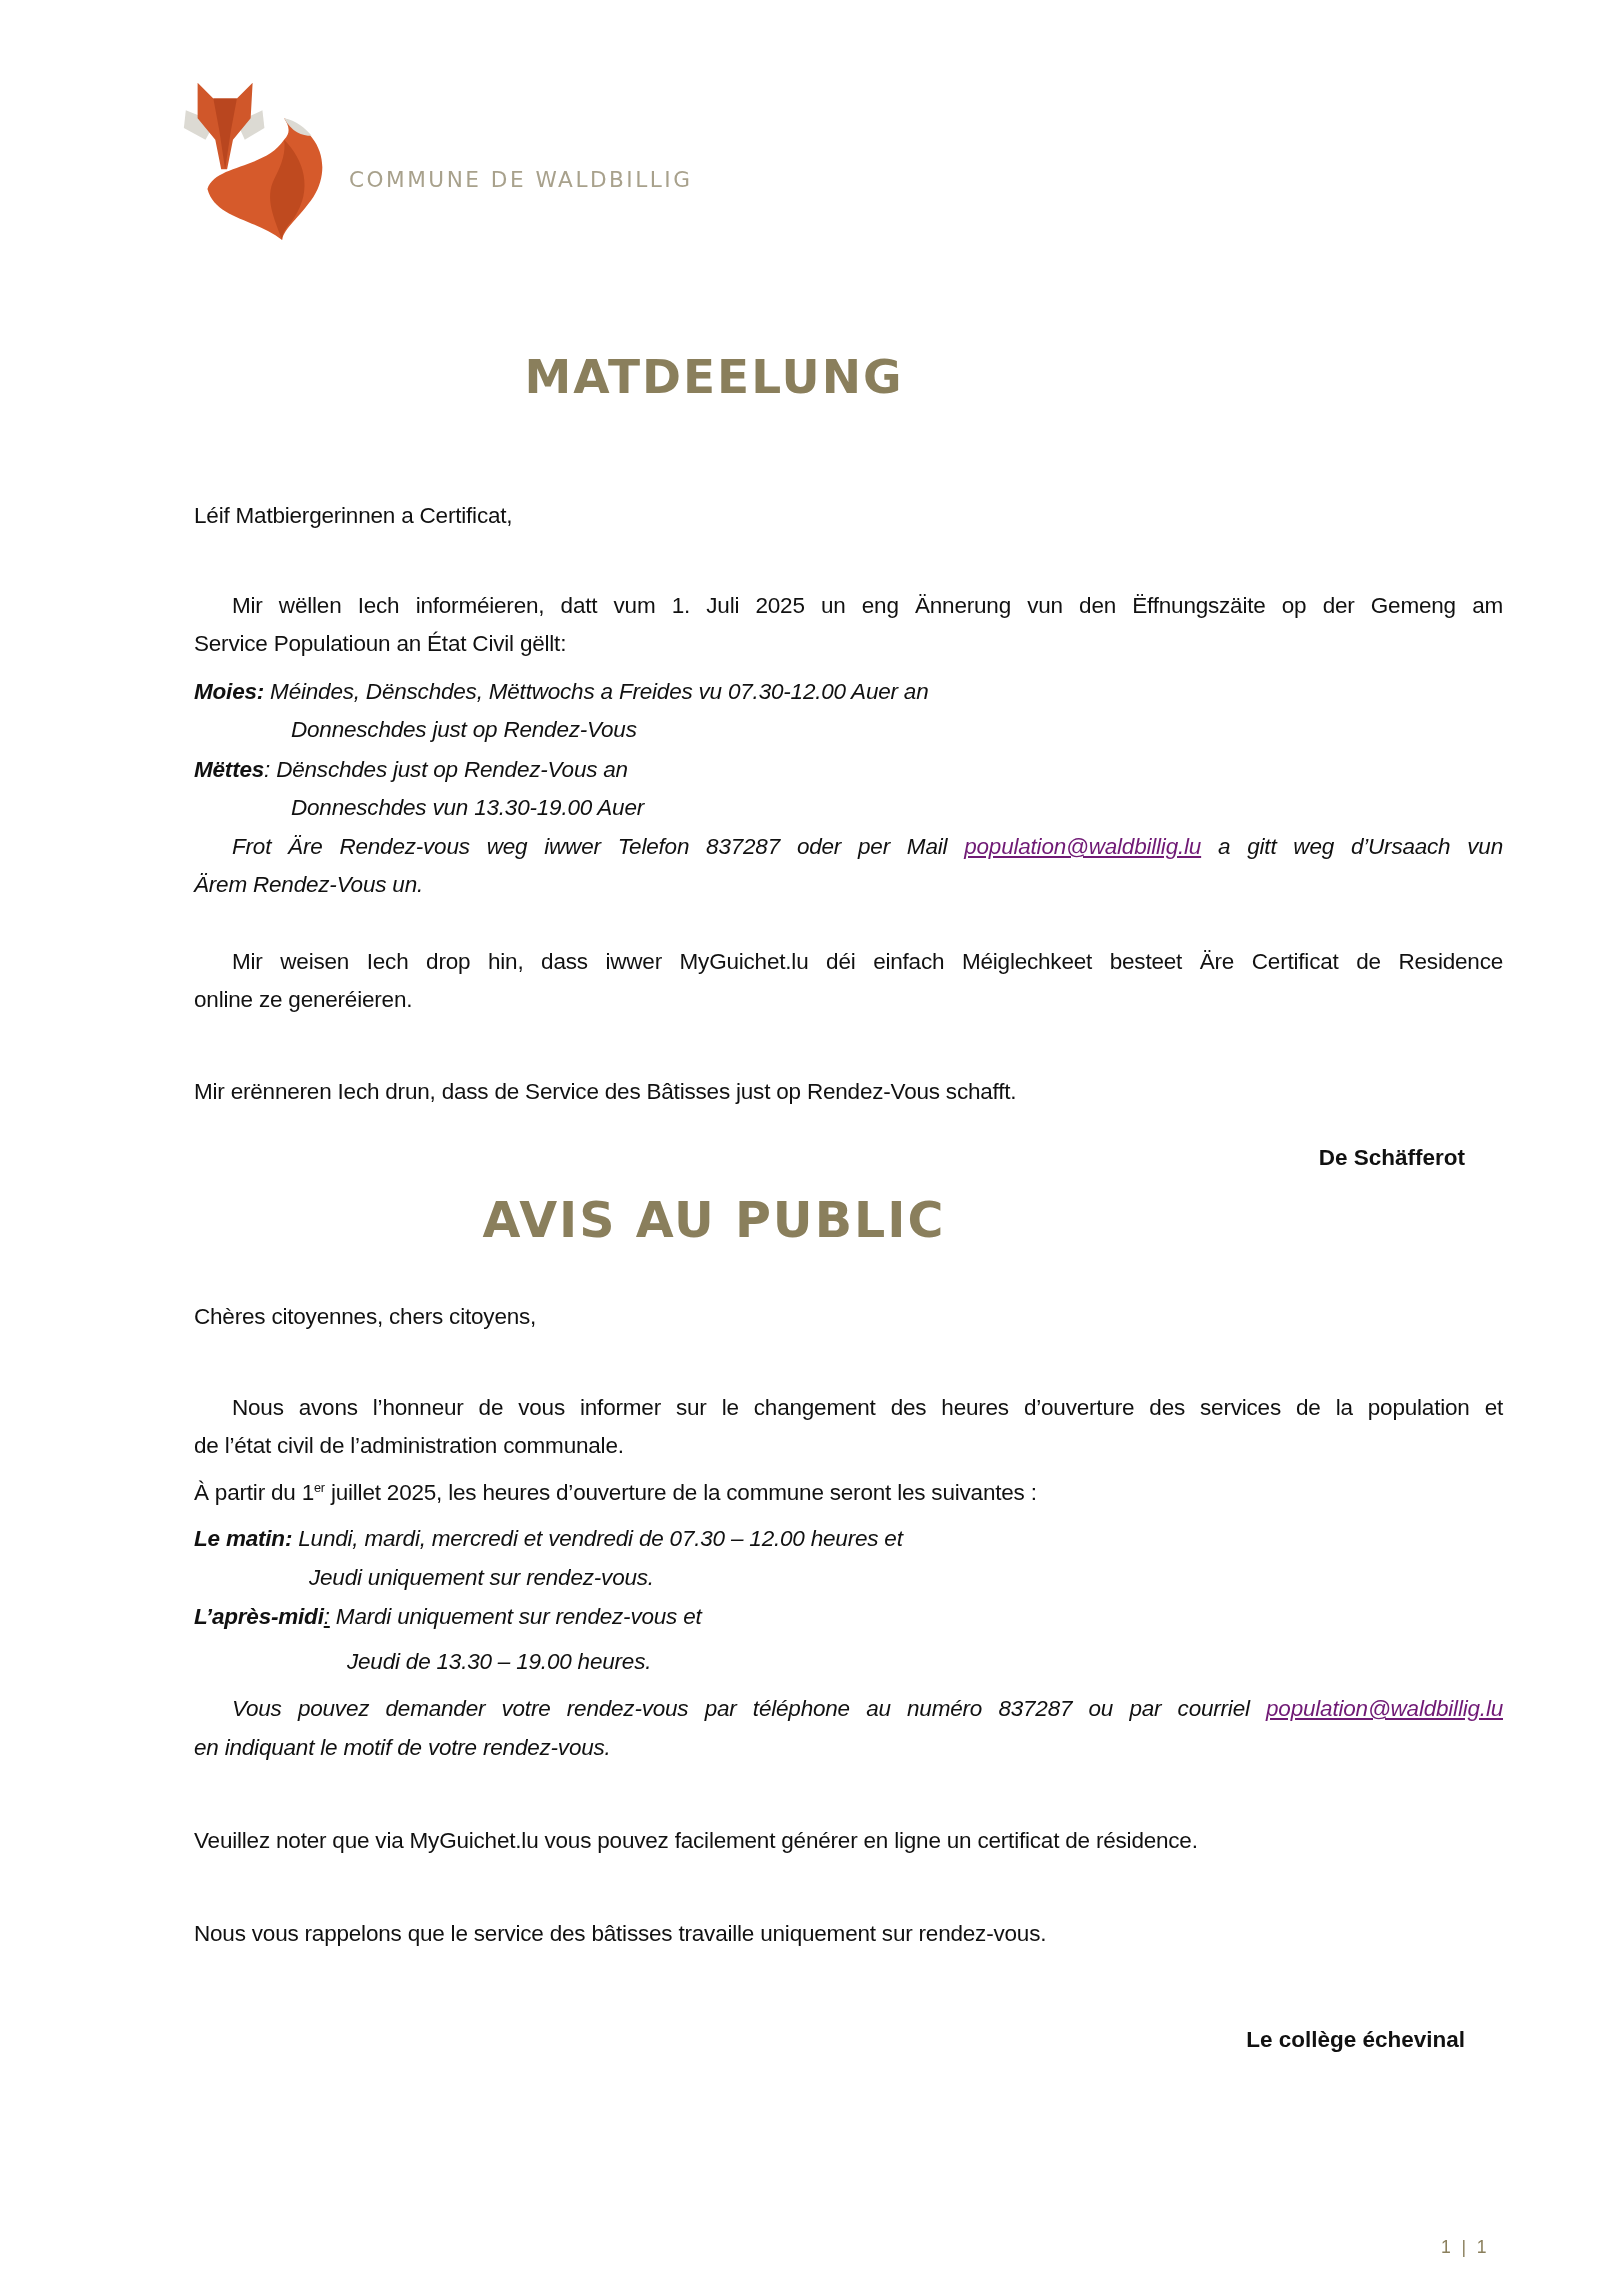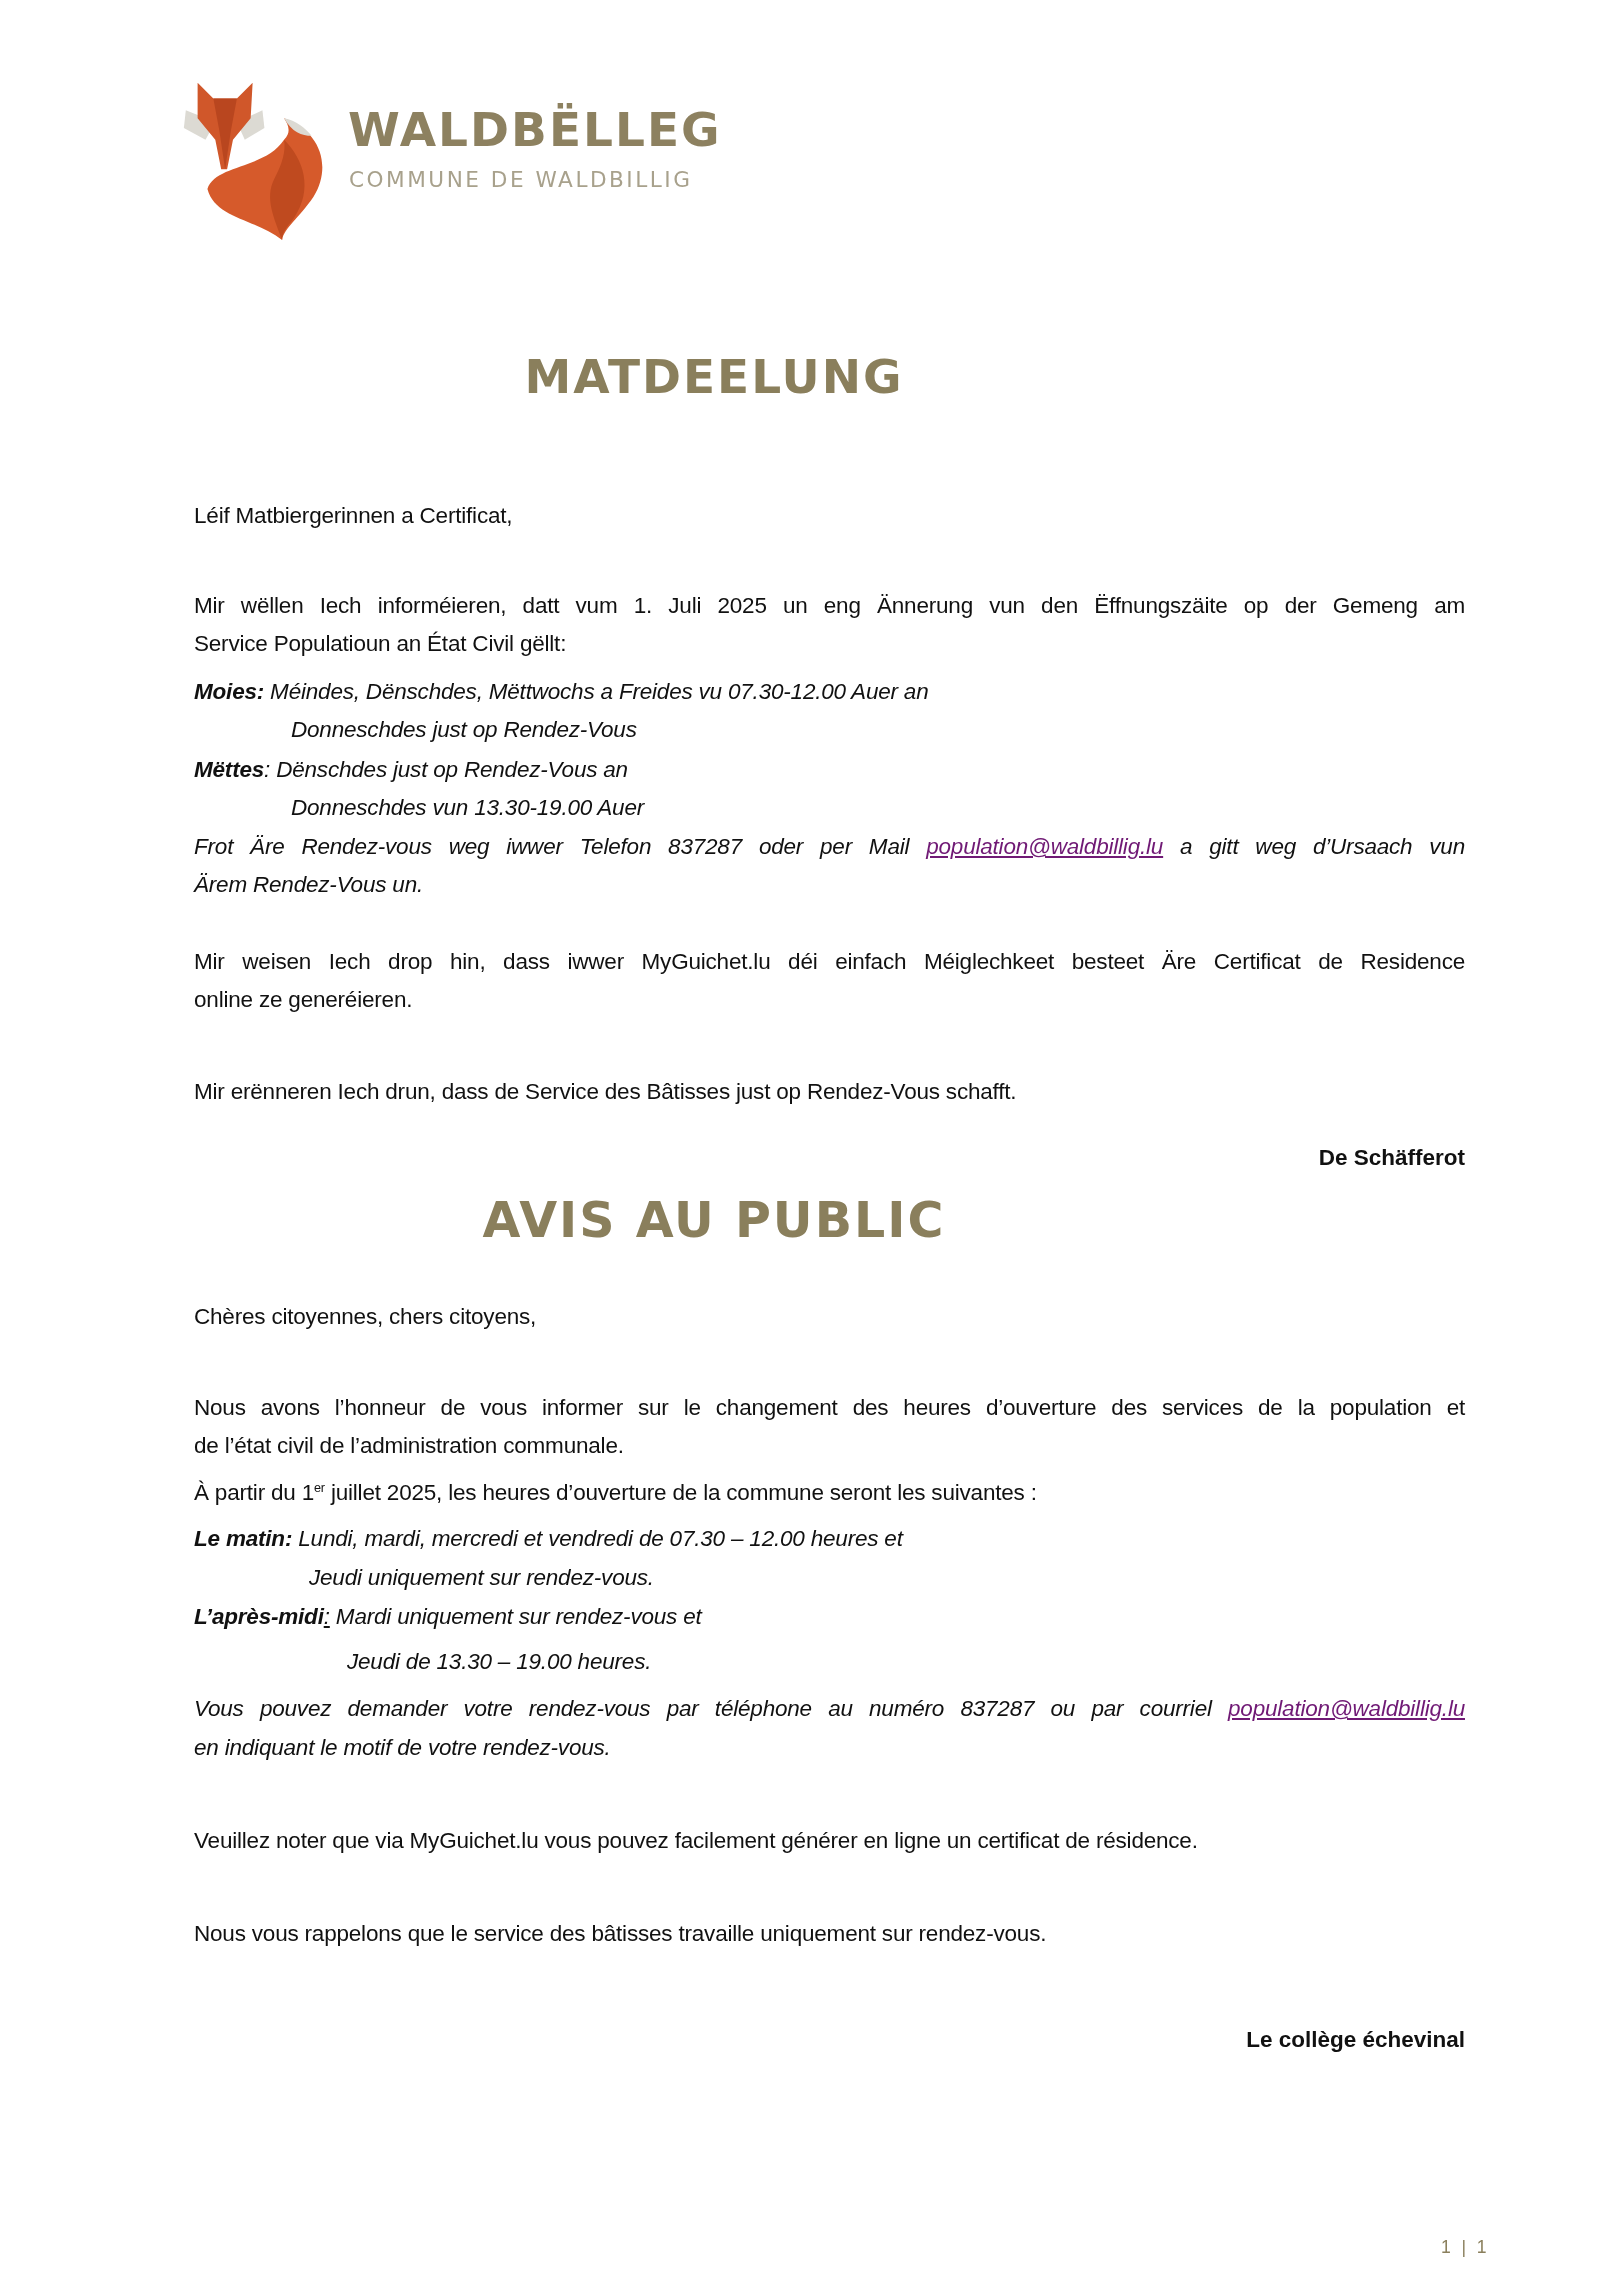--- a/index.html
+++ b/index.html
@@ -1,20 +1,20 @@
 <!DOCTYPE html>
 <html><head>
 <meta charset="utf-8">
 <style>
   html, body { margin: 0; padding: 0; background: #ffffff; }
   body { width: 1621px; height: 2293px; position: relative; overflow: hidden;
          font-family: "Liberation Sans", "DejaVu Sans", sans-serif; color: #111; }
   .abs { position: absolute; }
   .line { position: absolute; left: 194px; font-size: 22.5px; line-height: 27.4px; white-space: nowrap; letter-spacing: -0.2px; }
-  .just { width: 1271px; text-align: justify; text-align-last: justify; }
+  .just { width: 1271px; text-align: justify; text-align-last: justify; margin-left: 38px; }
   .it { font-style: italic; }
   .b { font-weight: normal; }
   .lbl { font-weight: bold; font-style: italic; }
   .link { color: #701a75; text-decoration: underline; }
   .right { position: absolute; right: 156px; font-size: 22.5px; line-height: 27.4px; font-weight: bold; white-space: nowrap; }
   .heading { position: absolute; left: 0; width: 1428px; text-align: center; color: #8a7f5c;
              font-weight: bold; font-family: "DejaVu Sans", sans-serif; letter-spacing: 2px; }
   .logo { position: absolute; left: 176px; top: 71px; width: 549px; height: 169px; }
   .logo-word { position: absolute; left: 172px; top: 31px; font-family: "DejaVu Sans", sans-serif;
                font-weight: bold; font-size: 47px; color: #8d8160; letter-spacing: 2px; }
@@ -32,21 +32,20 @@
     <polygon points="10,40 40,52 30,70 8,58" fill="#dcdad3"></polygon>
     <polygon points="88,40 62,52 70,70 90,58" fill="#dcdad3"></polygon>
 
     <polygon points="22,12 38,28 62,28 78,12 76,48 58,70 52,100 46,100 40,70 22,48" fill="#d0572a"></polygon>
     <polygon points="38,28 62,28 56,60 50,100 44,60" fill="#b9461f"></polygon>
 
     <path d="M110,48 C145,60 160,95 140,128 C125,150 110,160 108,172 C80,150 40,150 32,120 C40,95 90,100 110,70 C118,62 114,54 110,48 Z" fill="#d65a2b"></path>
     <path d="M110,70 C130,90 140,120 120,150 C112,160 108,165 108,172 C100,150 90,130 100,110 C108,95 112,82 110,70 Z" fill="#bf4a1f"></path>
     <path d="M110,48 C122,50 132,58 138,66 C128,66 118,62 110,48 Z" fill="#dcdad3"></path>
   </svg>
-  <div class="logo-word">WALDBËLLEG</div>
   <div class="logo-sub">COMMUNE DE WALDBILLIG</div>
 </div>
 
 <div class="heading" style="top:349px;font-size:47px;">MATDEELUNG</div>
 
 <div class="line" style="top:502px">Léif Matbiergerinnen a Certificat,</div>
 
 <div class="line just" style="top:592px">Mir wëllen Iech informéieren, datt vum 1. Juli 2025 un eng Ännerung vun den Ëffnungszäite op der Gemeng am</div>
 <div class="line" style="top:630px">Service Populatioun an État Civil gëllt:</div>
 

